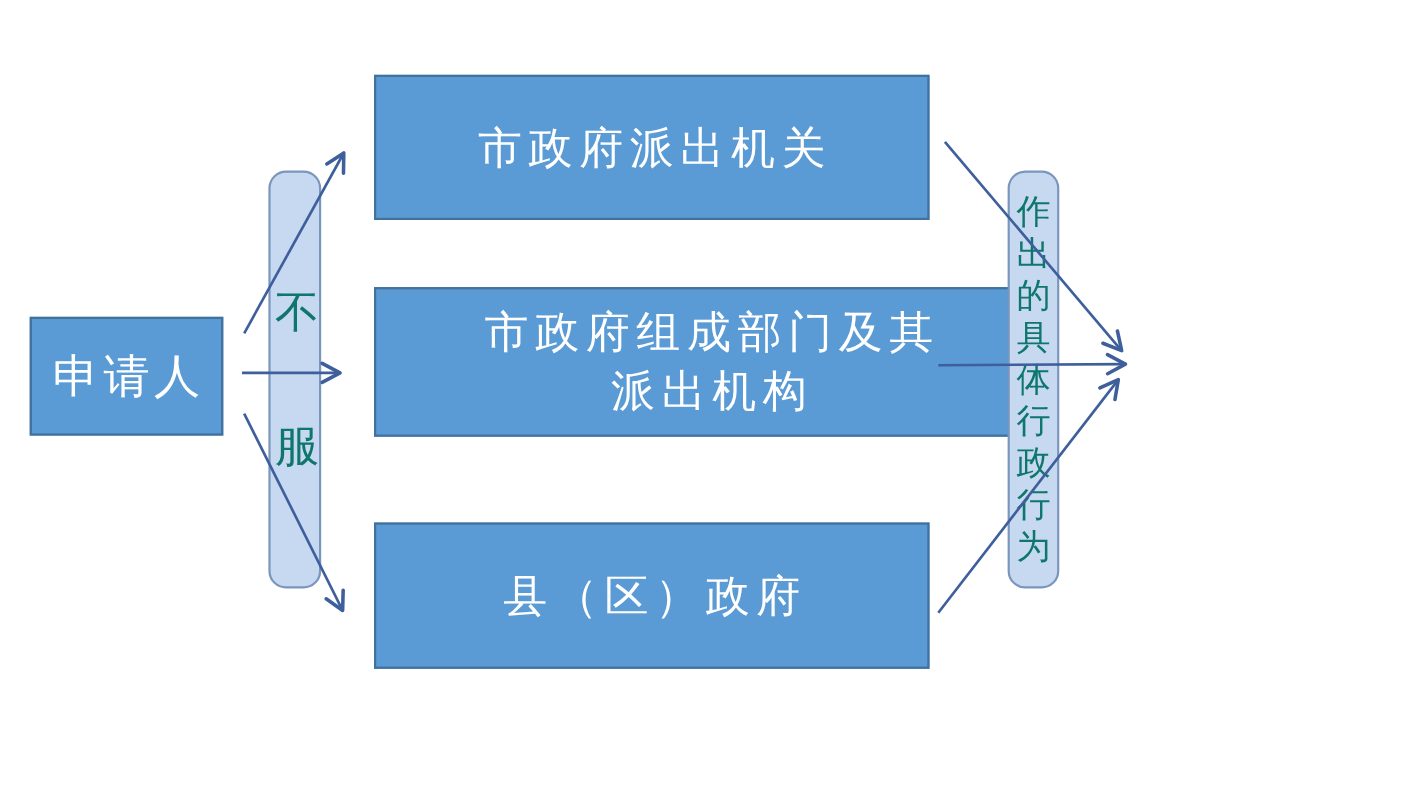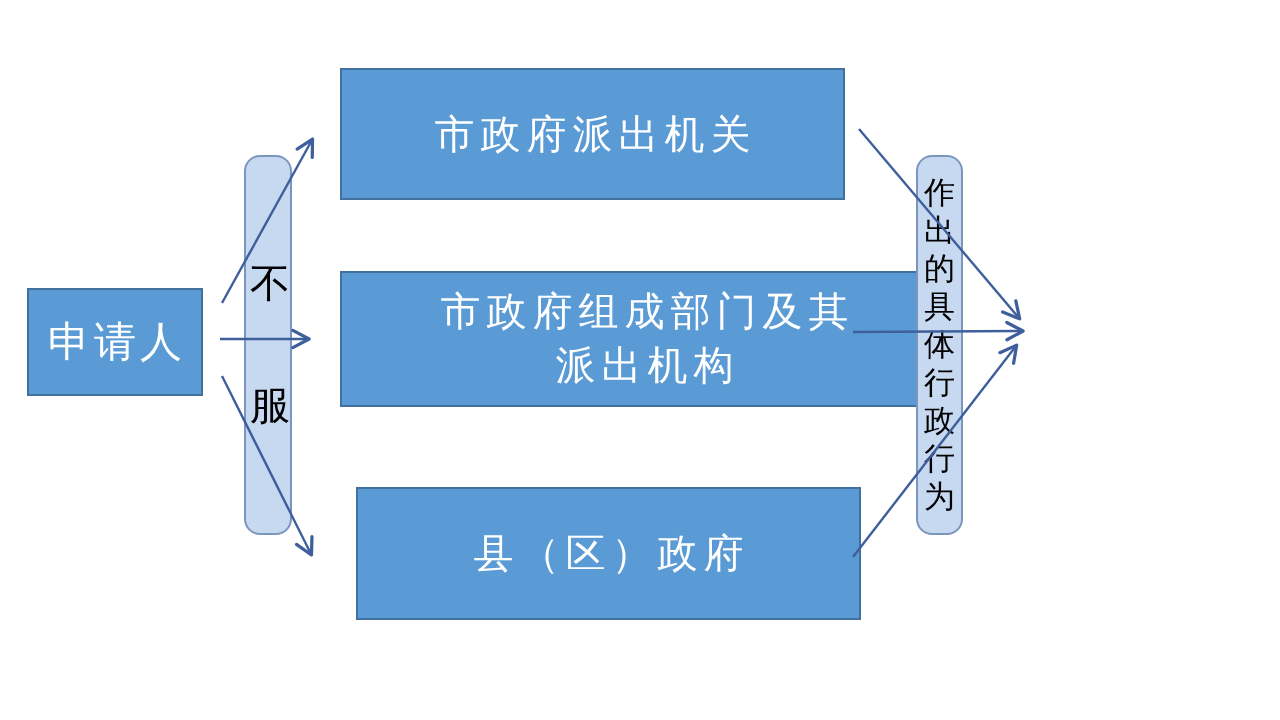--- a/index.html
+++ b/index.html
@@ -27,36 +27,36 @@
     white-space: pre-line;
     letter-spacing: 6px;
     margin-right: -6px; 
   }
   .pill {
     position: absolute;
     background: #C6D9F0;
     border: 2px solid #7B96BD;
     border-radius: 16px;
     box-sizing: border-box;
-    color: #000000;
+    color: #0f766e;
     display: flex;
     align-items: center;
     justify-content: center;
     text-align: center;
     z-index: 2;
   }
   .pill .vtext {
     word-break: break-all;
     white-space: normal;
   }
   #applicant-box   { left: 27px;  top: 288px; width: 176px; height: 108px; font-size: 42px; }
   #applicant-box .label { letter-spacing: 4px; margin-right: -4px; }
   #agency1-box     { left: 340px; top: 68px;  width: 505px; height: 132px; font-size: 40px; }
-  #agency2-box     { left: 340px; top: 271px; width: 609px; height: 136px; font-size: 40px; line-height: 1.35; }
-  #agency3-box     { left: 356px; top: 475px; width: 505px; height: 133px; font-size: 40px; margin-top: 12px; }
+  #agency2-box     { left: 340px; top: 261px; width: 609px; height: 136px; font-size: 40px; line-height: 1.35; }
+  #agency3-box     { left: 340px; top: 475px; width: 505px; height: 133px; font-size: 40px; }
   #citygov-box     { left: 1046px; top: 274px; width: 213px; height: 166px; font-size: 40px; }
   #dissatisfied-pill { left: 244px; top: 155px; width: 48px; height: 380px; font-size: 40px; }
   #dissatisfied-pill .vtext { width: 36px; line-height: 122px; }
   #act-pill        { left: 916px; top: 155px; width: 47px; height: 380px; font-size: 31px; }
   #act-pill .vtext { width: 33px; line-height: 38px; }
   #arrow-layer {
     position: absolute;
     left: 0; top: 0;
     width: 1280px; height: 720px;
     z-index: 3;

